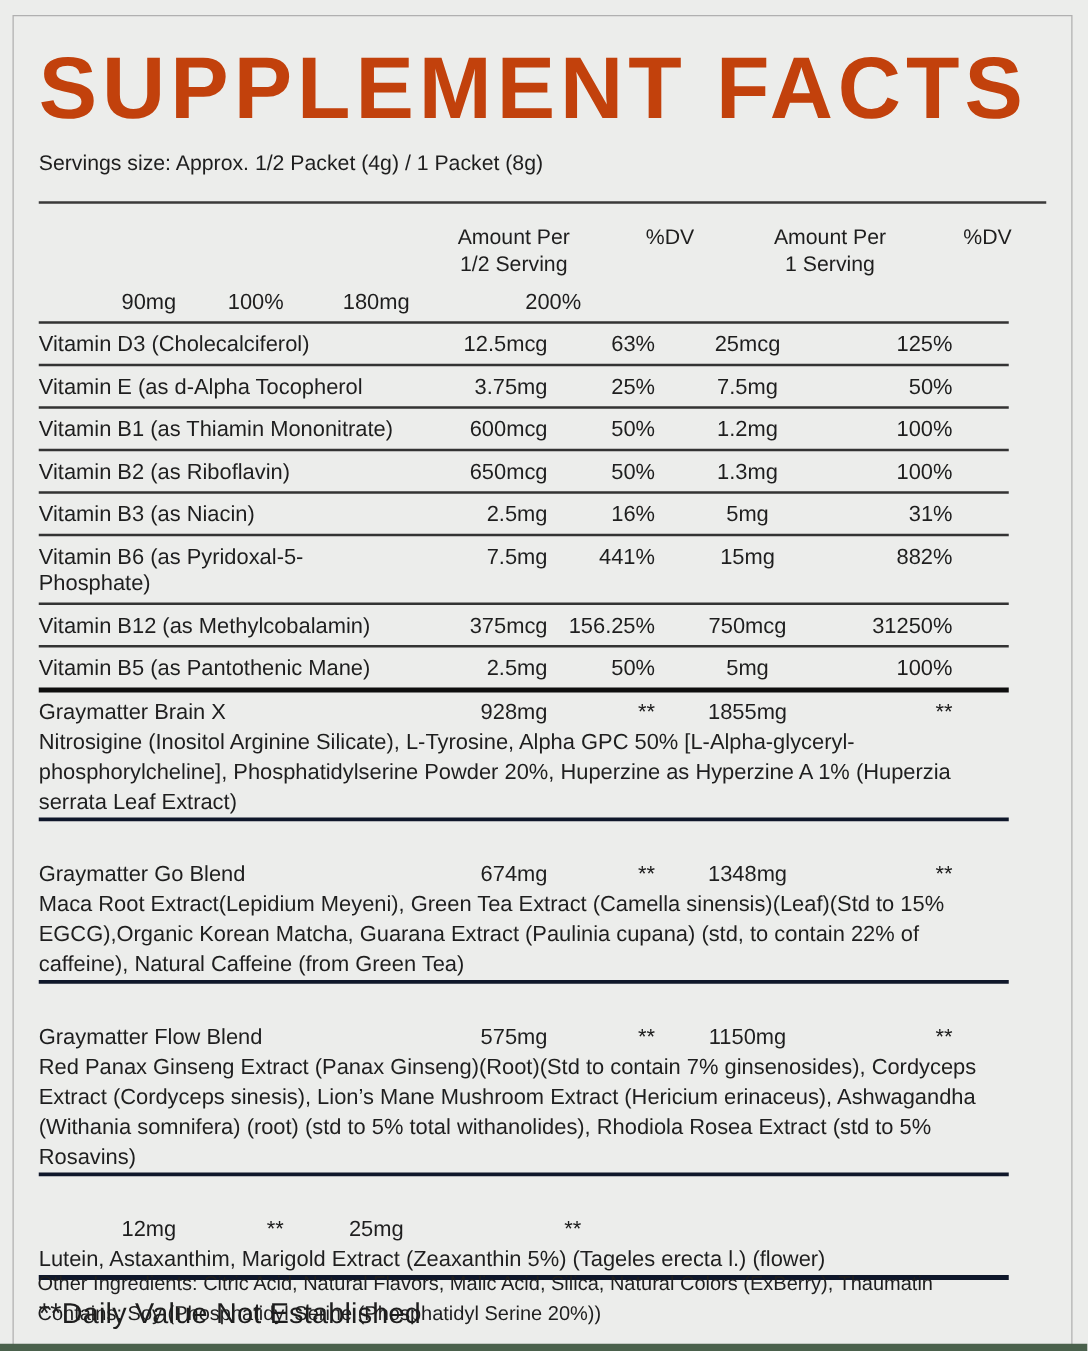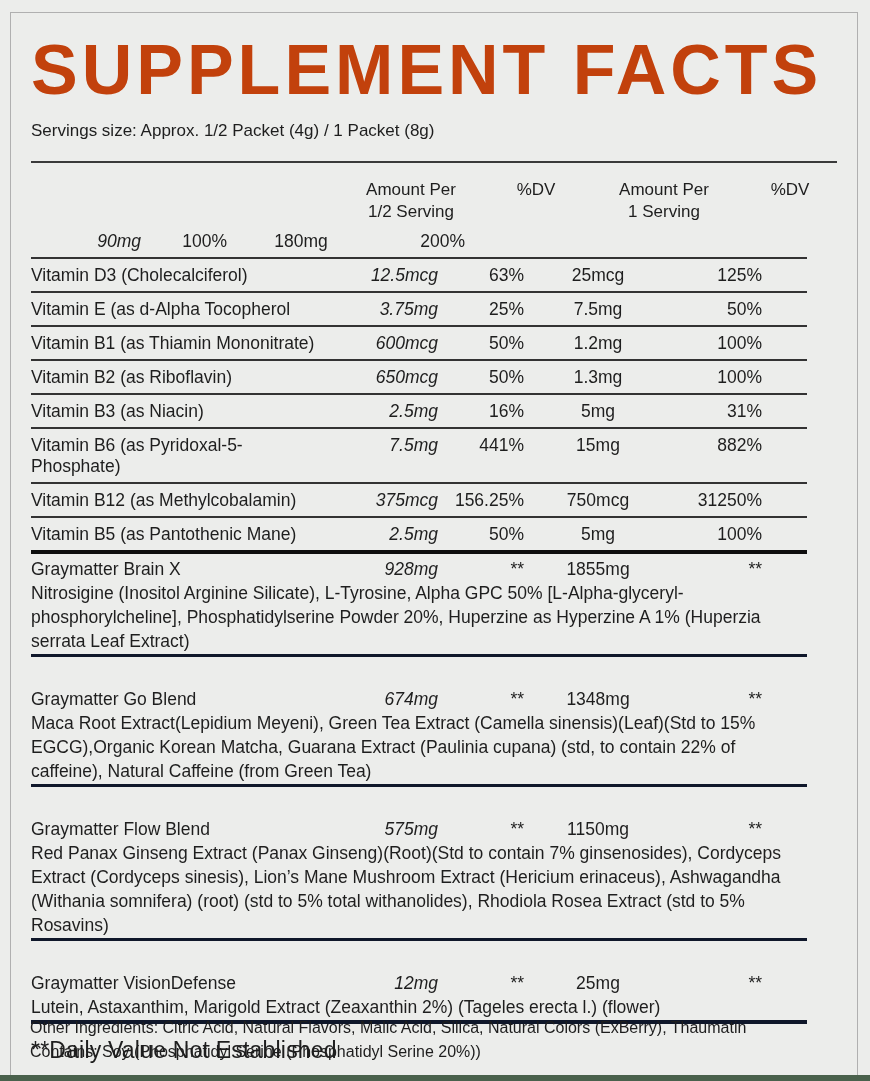--- a/index.html
+++ b/index.html
@@ -36,21 +36,21 @@
   .h-amt1 { left: 300px; width: 160px; }
   .h-dv1  { left: 465px; width:  80px; }
   .h-amt2 { left: 553px; width: 160px; }
   .h-dv2  { left: 719px; width:  80px; }
 
   .tbl { width: 776px; }
   .row { display: flex; align-items: baseline; font-size: 17.5px; }
   .vitamin-row { padding: 6px 0 5px 0; border-bottom: 2px solid #333; }
   #vitamin-rows div.vitamin-row:last-of-type { border-bottom: 4px solid #0e0e0e; }
   .cell-name { flex: 1 1 auto; }
-  .cell-amt1 { flex: 0 0 110px; text-align: right; font-style: italic; }
+  .cell-amt1 { flex: 0 0 110px; text-align: right; }
   .cell-dv1  { flex: 0 0  86px; text-align: right; }
   .cell-amt2 { flex: 0 0 148px; text-align: center; }
   .cell-dv2  { flex: 0 0  90px; text-align: right; }
   .cell-sp   { flex: 0 0  45px; }
 
   .blend .blend-head { padding: 5px 0 1px 0; }
   .blend + .blend .blend-head { padding-top: 32px; }
   .blend-desc {
     font-size: 17.5px;
     line-height: 24px;
@@ -212,28 +212,27 @@
             <span class="cell-dv1">**</span>
             <span class="cell-amt2">1150mg</span>
             <span class="cell-dv2">**</span>
             <span class="cell-sp"></span>
           </div>
           <div class="blend-desc">Red Panax Ginseng Extract (Panax Ginseng)(Root)(Std to contain 7% ginsenosides), Cordyceps Extract (Cordyceps sinesis), Lion’s Mane Mushroom Extract (Hericium erinaceus), Ashwagandha (Withania somnifera) (root) (std to 5% total withanolides), Rhodiola Rosea Extract (std to 5% Rosavins)</div>
         </div>
 
         <div class="blend">
           <div class="row blend-head">
-            <span class="cell-name">Graymatter VisionDefense</span>
             <span class="cell-amt1">12mg</span>
             <span class="cell-dv1">**</span>
             <span class="cell-amt2">25mg</span>
             <span class="cell-dv2">**</span>
             <span class="cell-sp"></span>
           </div>
-          <div class="blend-desc">Lutein, Astaxanthim, Marigold Extract (Zeaxanthin 2%) (Tageles erecta l.) (flower)</div>
+          <div class="blend-desc">Lutein, Astaxanthim, Marigold Extract (Zeaxanthin 5%) (Tageles erecta l.) (flower)</div>
         </div>
 
     </div>
 
     <div class="footnote">**Daily Value Not Established</div>
 
   </div>
 
   <div class="other-block">
     <div>Other Ingredients: Citric Acid, Natural Flavors, Malic Acid, Silica, Natural Colors (ExBerry), Thaumatin</div>

